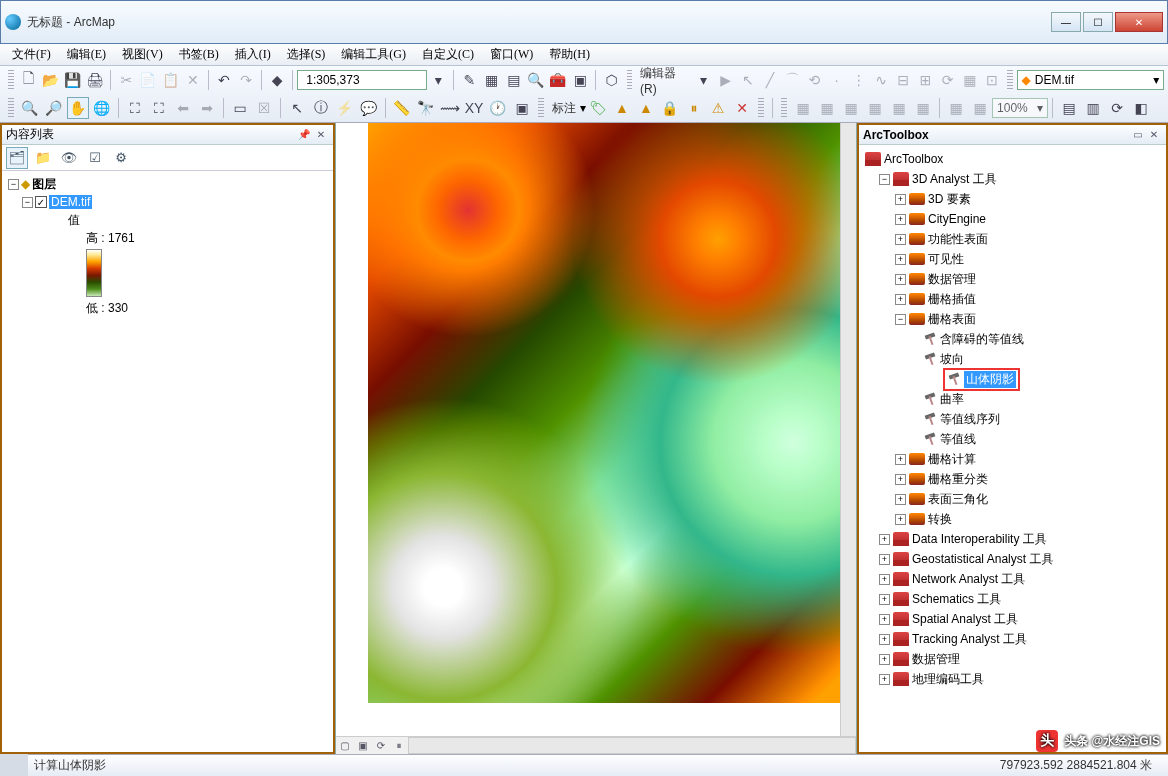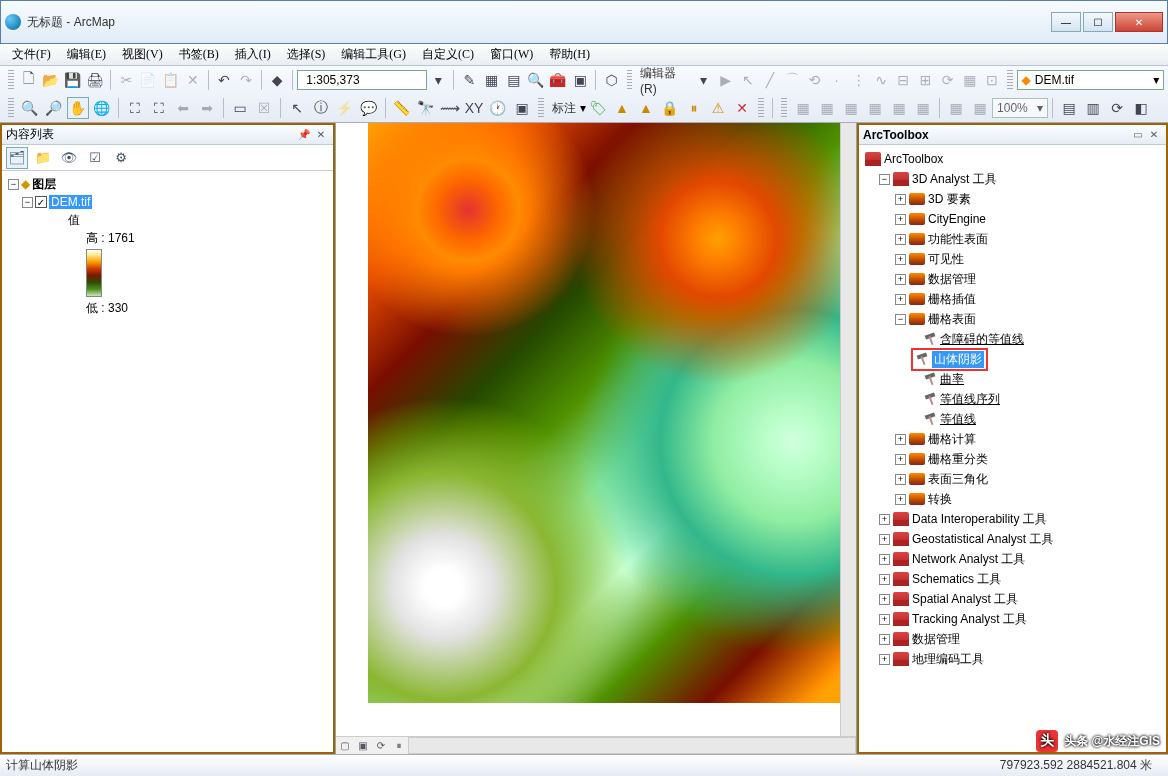--- a/index.html
+++ b/index.html
@@ -49,30 +49,30 @@
   linear-gradient(135deg, #e90 0%, #c50 15%, #7a2800 25%, #3a5500 35%, #5a8c1a 45%, #8cd49a 55%, #bde8c8 65%, #5a8c1a 75%, #7a2800 85%, #e90 95%);
   filter: contrast(1.3);
 }
 .map-scrollbar-v { width:16px; background:#e8e8e8; border-left:1px solid #ccc;}
 .map-bottom { height:18px; display:flex; background:#f0f0f0; border-top:1px solid #ccc;}
 .map-bottom .mb-btn { width:18px; display:flex; align-items:center; justify-content:center; font-size:10px; color:#556;}
 .map-bottom .mb-scroll { flex:1; background:#e8e8e8; border:1px solid #ccc;}
 .arctoolbox { width:311px; display:flex; flex-direction:column;}
 .tool-tree { flex:1; overflow:auto; padding:4px 4px; color:#000;}
 .t-row { display:flex; align-items:center; height:20px; gap:3px; white-space:nowrap;}
-.ti0{padding-left:2px;} .ti1{padding-left:16px;} .ti2{padding-left:32px;} .ti3{padding-left:48px;} .ti4{padding-left:60px;text-decoration:underline;}
+.ti0{padding-left:2px;} .ti1{padding-left:16px;} .ti2{padding-left:32px;} .ti3{padding-left:48px;} .ti4{padding-left:60px;}
 .toolbox-icon { width:16px; height:14px; background:linear-gradient(#d44,#a22); border-radius:2px 2px 0 0; position:relative;}
 .toolbox-icon::after{content:""; position:absolute; bottom:0; left:0; right:0; height:6px; background:#a22;}
 .toolset-icon { width:16px; height:12px; background:linear-gradient(#f80,#d60,#a40,#822); border-radius:2px;}
 .hammer-icon { width:14px; height:14px; position:relative;}
 .hammer-icon::before{content:""; position:absolute; width:10px; height:4px; background:#666; top:2px; left:2px; transform:rotate(-20deg);}
 .hammer-icon::after{content:""; position:absolute; width:2px; height:9px; background:#b88; top:4px; left:7px; transform:rotate(-20deg);}
 .t-sel { background:#3399ff; color:#fff; padding:0 2px;}
-.t-red-box { border:2px solid #e33; padding:1px 2px;}
-.statusbar { height:22px; background:linear-gradient(#fdfeff,#e6ecf5); border-top:1px solid #aab; display:flex; align-items:center; padding:0 6px; color:#333;}
+.t-red-box { border:2px solid #e33; padding:1px 2px;margin-left:32px;}
+.statusbar { height:22px; background:linear-gradient(#fdfeff,#e6ecf5); border-top:1px solid #aab; display:flex; align-items:center; padding:0 6px; color:#333;margin-left:28px;}
 .statusbar .coords { margin-left:auto; margin-right:10px;}
 .watermark { position:absolute; right:8px; bottom:24px; color:#fff; font-size:20px; font-weight:bold; text-shadow:0 0 3px #000, 0 0 3px #000; display:flex; align-items:center; gap:6px; z-index:5;}
 .watermark .wm-icon { width:22px; height:22px; background:#e33; border-radius:4px; display:flex; align-items:center; justify-content:center; color:#fff; font-size:14px;}
 </style>
 </head>
 <body>
 
 <div class="titlebar">
   <div class="app-icon"></div>
   <div class="title">无标题 - ArcMap</div>
@@ -313,20 +313,24 @@
         </div>
       <div class="t-row ti2">
           <div class="tree-toggle">−</div>
           <div class="toolset-icon"></div>
           <span>栅格表面</span>
         </div>
       <div class="t-row ti4">
           <div class="hammer-icon"></div>
           <span>含障碍的等值线</span>
         </div>
+      <div class="t-row ti4">
+          <div class="hammer-icon"></div>
+          <span>坡向</span>
+        </div>
       <div class="t-row ti3">
           <span class="t-red-box" style="display:flex;align-items:center;gap:3px">
             <div class="hammer-icon"></div>
             <span class="t-sel">山体阴影</span>
           </span>
         </div>
       <div class="t-row ti4">
           <div class="hammer-icon"></div>
           <span>曲率</span>
         </div>

